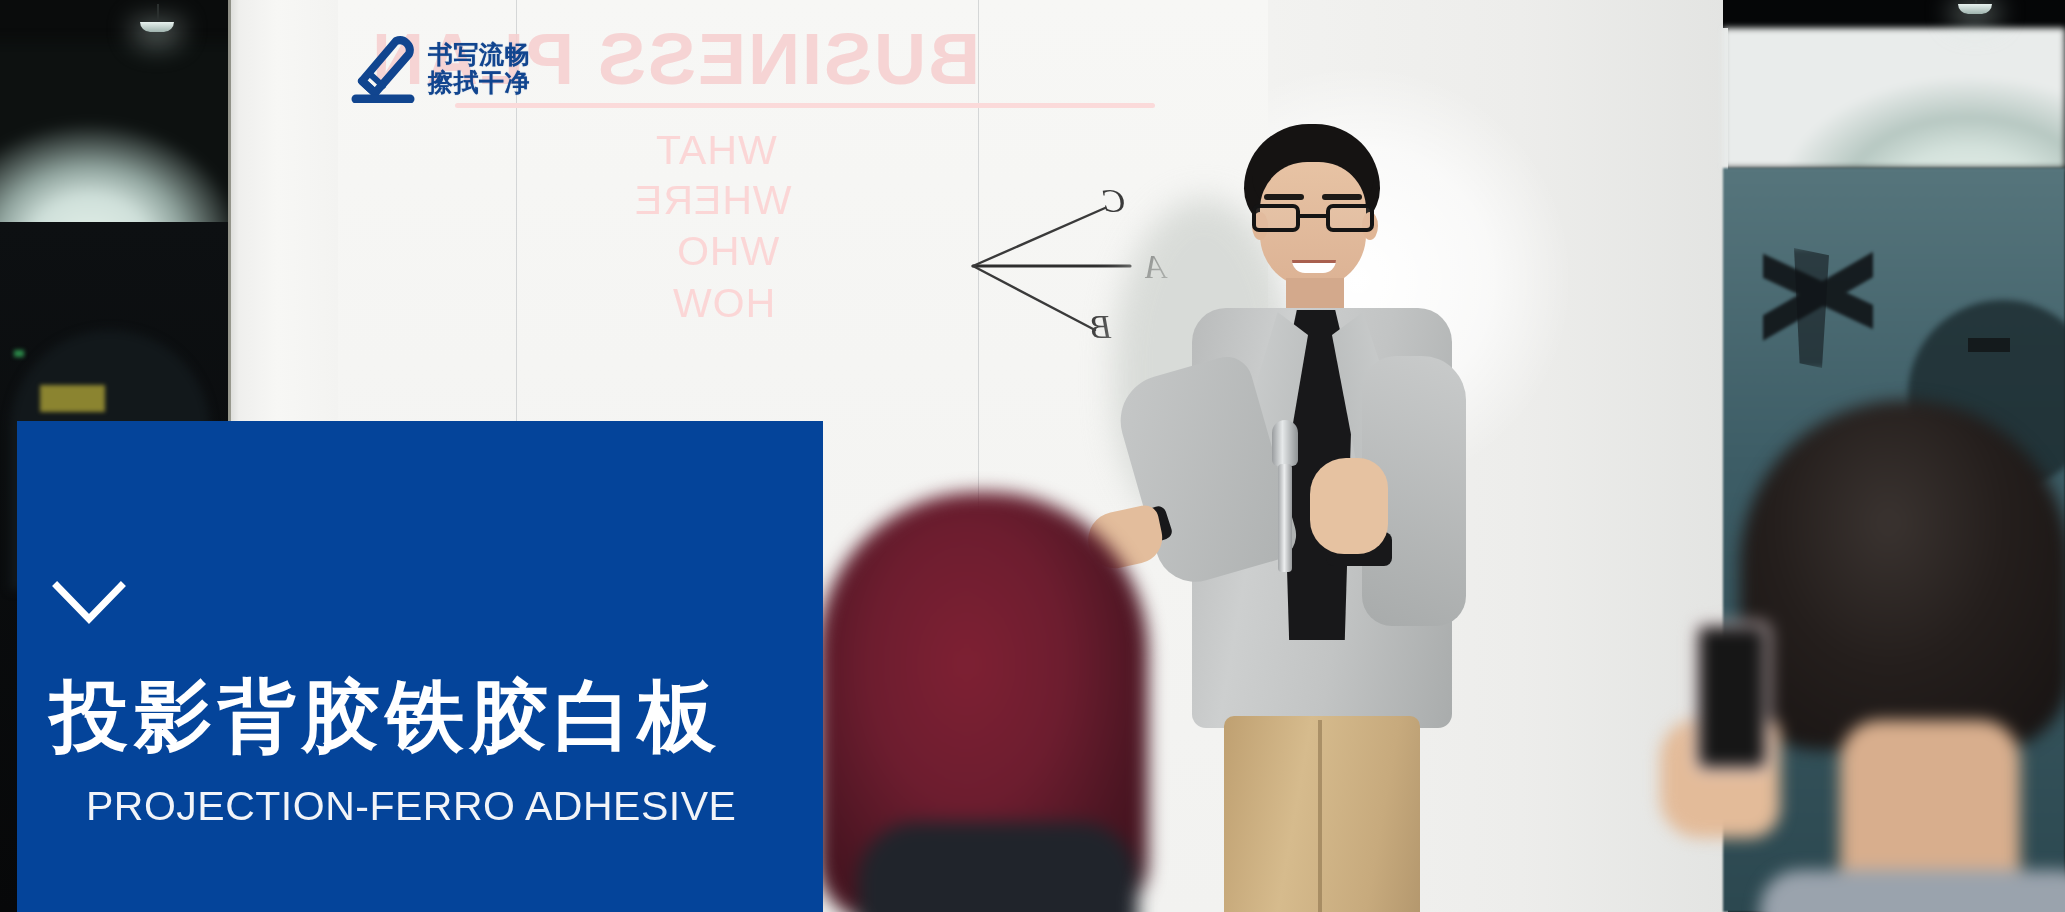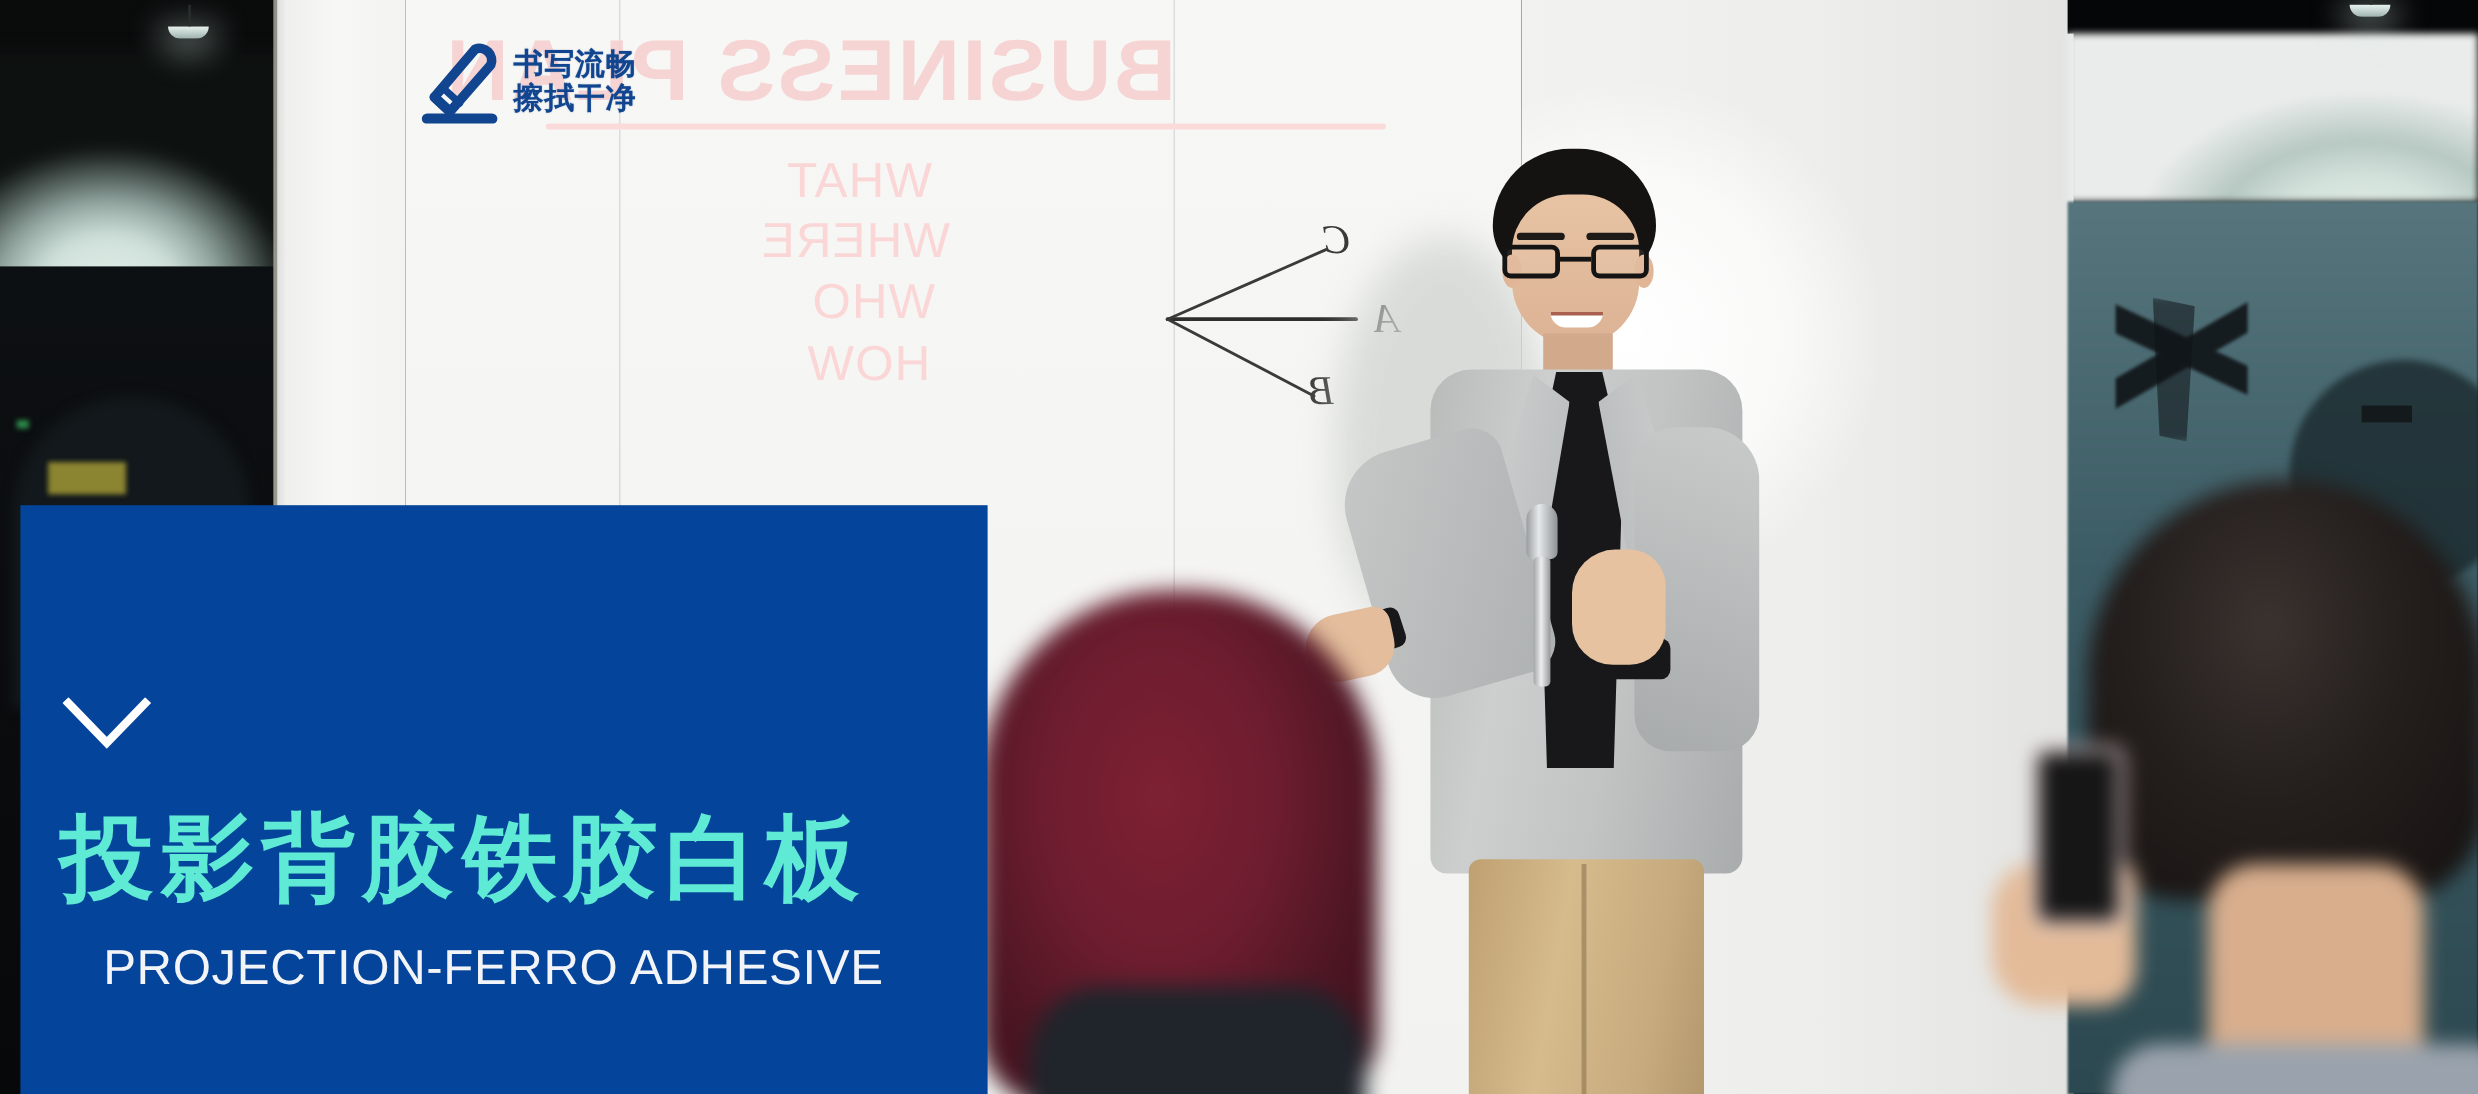--- a/index.html
+++ b/index.html
@@ -233,21 +233,21 @@
   }
 
   
   .panel{
     position:absolute; left:17px; top:421px; width:806px; height:491px;
     background:#04449a; z-index:40;
   }
   .chev{ position:absolute; left:52px; top:581px; z-index:41; }
   .panel-title{
     position:absolute; left:50px; top:677px; z-index:41;
-    color:#5eead4; font-size:78px; font-weight:700; letter-spacing:6px;
+    color:#ffffff; font-size:78px; font-weight:700; letter-spacing:6px;
     font-family:"DejaVu Sans","Liberation Sans",sans-serif;
     white-space:nowrap; line-height:1;
   }
   .panel-sub{
     position:absolute; left:86px; top:783px; z-index:41;
     color:#f2f4f8; font-size:41px; font-weight:400; letter-spacing:.5px;
     font-family:"Liberation Sans","DejaVu Sans",sans-serif;
     white-space:nowrap;
   }
 </style>

